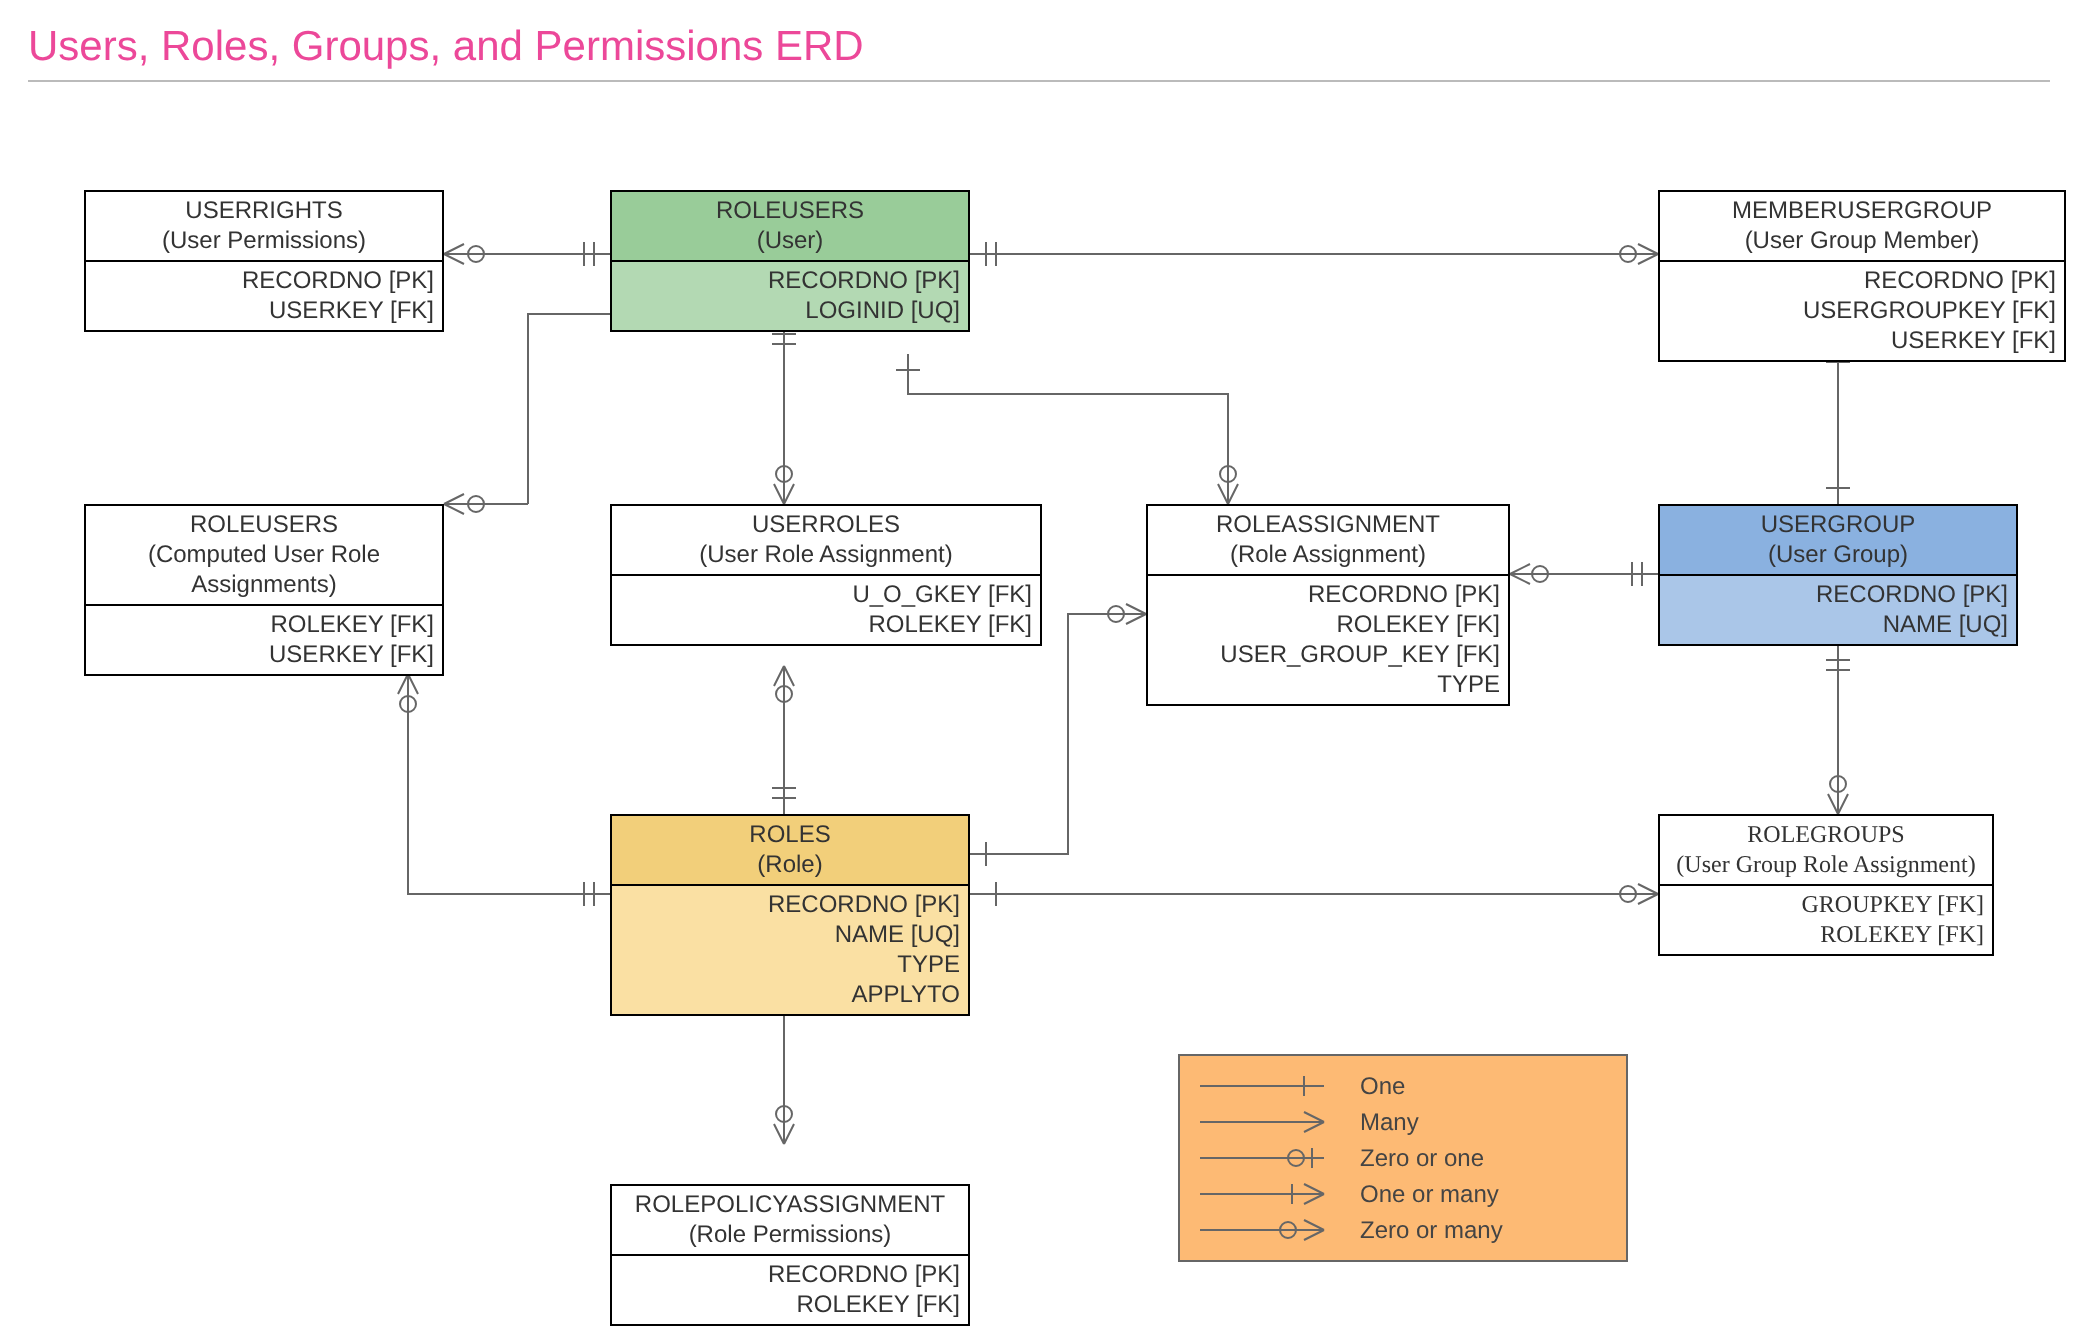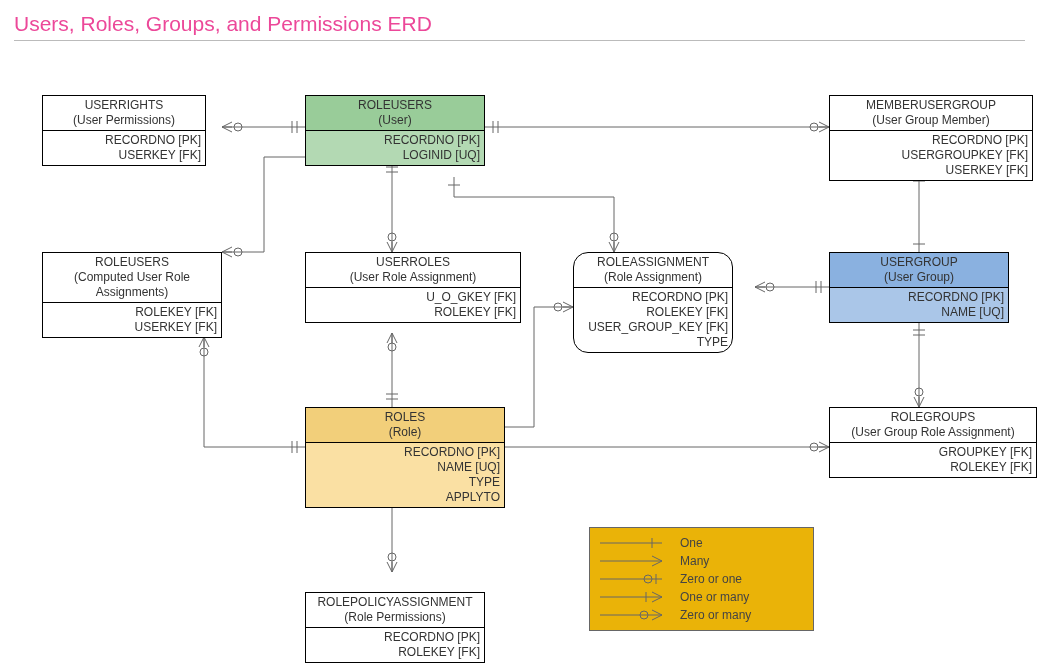--- a/index.html
+++ b/index.html
@@ -50,21 +50,21 @@
   svg.connectors {
     position: absolute;
     left: 0; top: 0;
     pointer-events: none;
   }
   .legend {
     position: absolute;
     border: 1px solid #666;
     font-size: 12px;
     padding: 6px 10px;
-    background: #eab308;
+    background: #fdba74;
   }
   .legend-row { display: flex; align-items: center; height: 18px; }
   .legend-row svg { margin-right: 10px; flex: 0 0 auto; }
   .leg-label { color: #444; }
 </style>
 </head>
 <body>
 
 <h1 class="page-title">Users, Roles, Groups, and Permissions ERD</h1>
 
@@ -169,21 +169,21 @@
       <line x1="484" y1="394" x2="484" y2="406"></line>
 
       <circle cx="378" cy="510" r="4"></circle>
         <path d="M378,525 L373,515 M378,525 L383,515 M378,525 L378,515"></path>
 
       <line x1="372" y1="454" x2="384" y2="454"></line>
         <line x1="372" y1="459" x2="384" y2="459"></line>
     </g>
   </svg>
 
-  <div class="entity" style="left:28px; top:48px; width:164px;">
+  <div class="entity" style="left:28px; top:48px; width:180px;">
     <div class="hdr">
         <div>USERRIGHTS</div>
         <div>(User Permissions)</div>
       </div>
     <div class="attrs">
         <div>RECORDNO [PK]</div>
         <div>USERKEY [FK]</div>
       </div>
   </div>
 
@@ -225,21 +225,21 @@
     <div class="hdr">
         <div>USERROLES</div>
         <div>(User Role Assignment)</div>
       </div>
     <div class="attrs">
         <div>U_O_GKEY [FK]</div>
         <div>ROLEKEY [FK]</div>
       </div>
   </div>
 
-  <div class="entity" style="left:559px; top:205px; width:160px;border-radius:15px;">
+  <div class="entity" style="left:559px; top:205px; width:182px;">
     <div class="hdr">
         <div>ROLEASSIGNMENT</div>
         <div>(Role Assignment)</div>
       </div>
     <div class="attrs">
         <div>RECORDNO [PK]</div>
         <div>ROLEKEY [FK]</div>
         <div>USER_GROUP_KEY [FK]</div>
         <div>TYPE</div>
       </div>
@@ -249,34 +249,34 @@
     <div class="hdr">
         <div>USERGROUP</div>
         <div>(User Group)</div>
       </div>
     <div class="attrs">
         <div>RECORDNO [PK]</div>
         <div>NAME [UQ]</div>
       </div>
   </div>
 
-  <div class="entity yellow" style="left:291px; top:360px; width:200px;">
+  <div class="entity yellow" style="left:291px; top:360px; width:180px;">
     <div class="hdr">
         <div>ROLES</div>
         <div>(Role)</div>
       </div>
     <div class="attrs">
         <div>RECORDNO [PK]</div>
         <div>NAME [UQ]</div>
         <div>TYPE</div>
         <div>APPLYTO</div>
       </div>
   </div>
 
-  <div class="entity" style="left:815px; top:360px; width:208px;">
+  <div class="entity" style="left:815px; top:360px; width:168px;font-family:Liberation Serif, serif;">
     <div class="hdr">
         <div>ROLEGROUPS</div>
         <div>(User Group Role Assignment)</div>
       </div>
     <div class="attrs">
         <div>GROUPKEY [FK]</div>
         <div>ROLEKEY [FK]</div>
       </div>
   </div>
 

